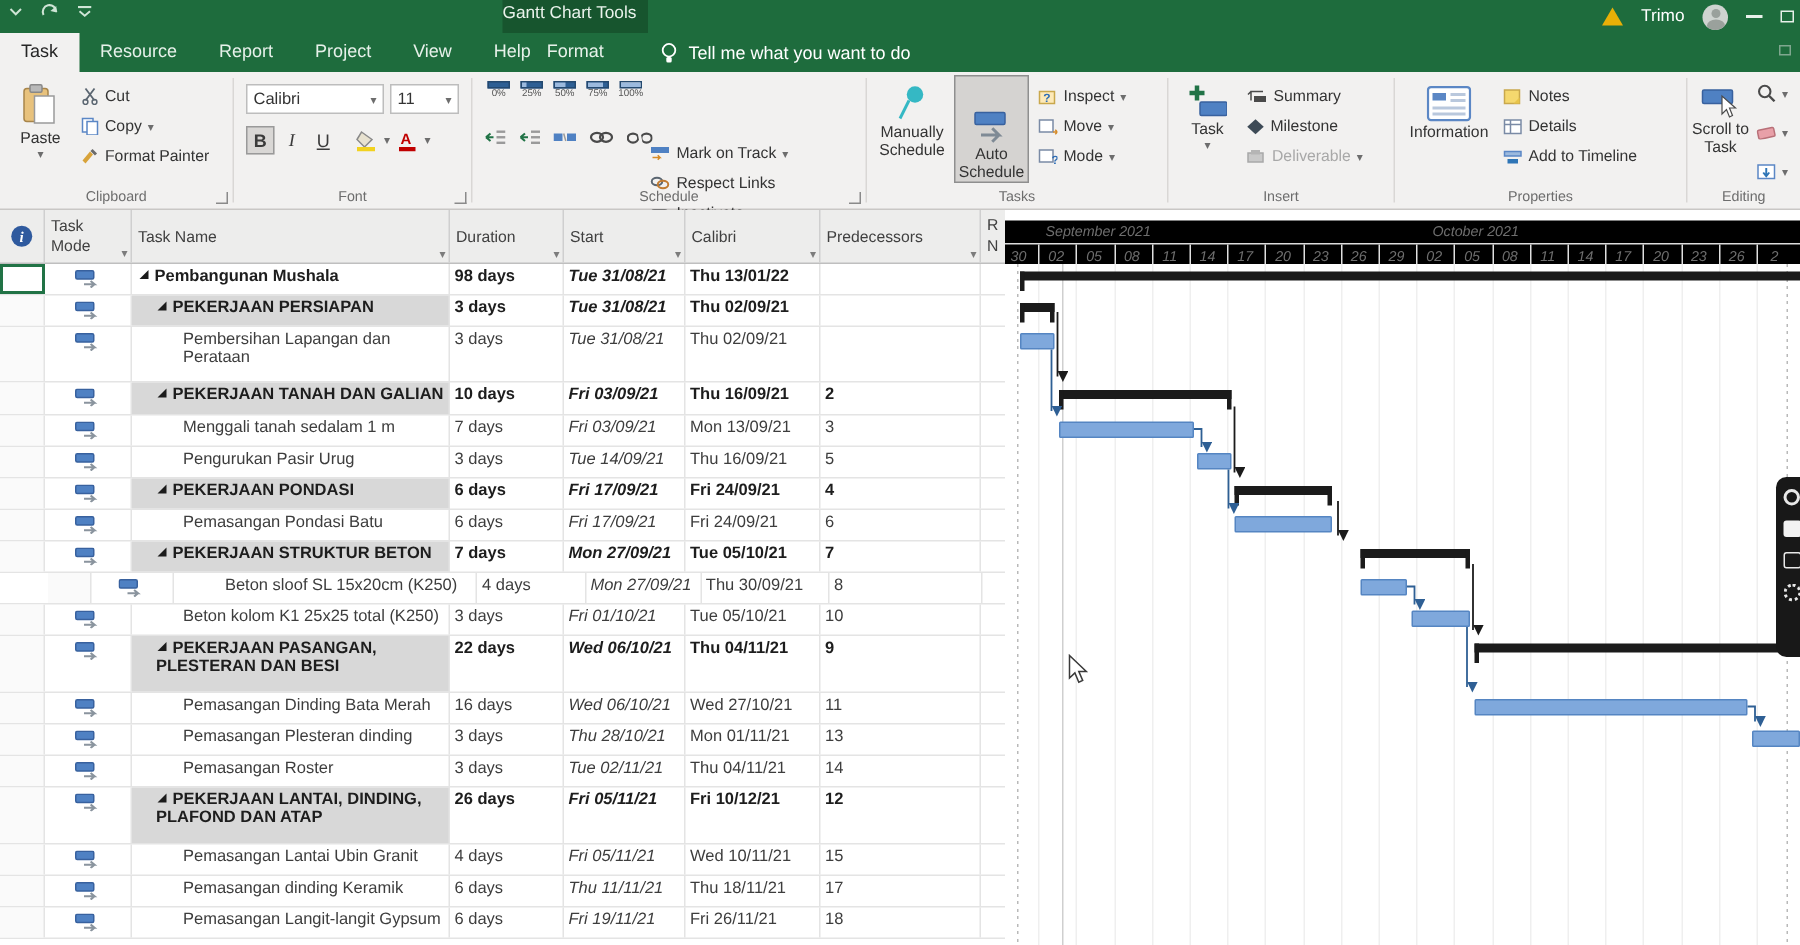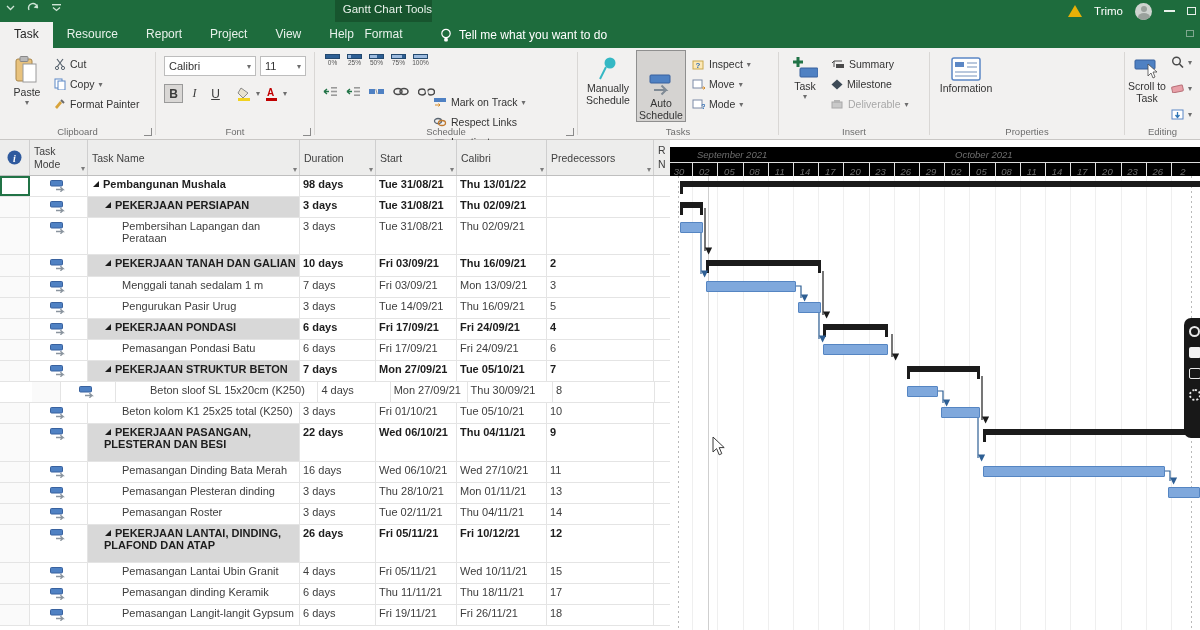--- a/index.html
+++ b/index.html
@@ -4,21 +4,21 @@
 <style>
   * { margin:0; padding:0; box-sizing:border-box; }
   html,body { width:1200px; height:630px; overflow:hidden; background:#fff;
     font-family:"Liberation Sans", sans-serif; }
   .abs { position:absolute; }
   
   #titlebar { position:absolute; left:0; top:0; width:1200px; height:22px; background:#1e6c3d; color:#fff; }
   #ctx-band { position:absolute; left:335px; top:0; width:97px; height:48px; background:#17552e; }
   #qat { position:absolute; left:6px; top:2px; display:flex; gap:12px; align-items:center; color:#cfe5d6; }
   #app-title { position:absolute; left:430px; top:3px; width:420px; text-align:center; font-size:12px; color:#fff; }
-  #ctx-label { position:absolute; left:335px; top:3px; width:97px; text-align:right; font-size:11.5px; color:#eaf3ec; z-index:2; }
+  #ctx-label { position:absolute; left:335px; top:3px; width:97px; text-align:left; font-size:11.5px; color:#eaf3ec; z-index:2; }
   #tb-right { position:absolute; right:4px; top:0; height:22px; display:flex; align-items:center; gap:12px; }
   #tb-user { font-size:11.5px; color:#fff; }
   .warn-tri { width:0; height:0; border-left:7px solid transparent; border-right:7px solid transparent; border-bottom:12px solid #e8b007; position:relative; }
   .avatar { width:17px; height:17px; border-radius:50%; background:#cfd4d0; position:relative; overflow:hidden; }
   .avatar:before { content:""; position:absolute; left:5.5px; top:3px; width:6px; height:6px; border-radius:50%; background:#9aa19c; }
   .avatar:after { content:""; position:absolute; left:2.5px; top:10px; width:12px; height:8px; border-radius:50%; background:#9aa19c; }
   .win-min { width:11px; height:1.5px; background:#e8f0ea; }
   .win-restore { width:9px; height:8px; border:1.2px solid #e8f0ea; }
   
   #tabstrip { position:absolute; left:0; top:22px; width:1200px; height:26px; background:#1e6c3d; display:flex; align-items:flex-end; }
@@ -53,21 +53,21 @@
   .trow { display:flex; border-bottom:1px solid #e4e4e4; }
   .c { border-right:1px solid #e4e4e4; font-size:11px; color:#3d3d3d; padding:2px 3px; overflow:hidden; white-space:nowrap; }
   .trow.tall .c { white-space:normal; }
   .trow.bold .c { font-weight:bold; color:#1d1d1d; }
   .c.rowhead { width:30px; background:#fafafa; }
   .c.rowhead.sel { border:2px solid #217346; background:#fff; }
   .c.mode { width:58px; display:flex; align-items:flex-start; justify-content:center; padding-top:4px; }
   .c.name { width:212px; }
   .c.name.sumbg { background:#d8d8d8; }
   .c.dur { width:76px; }
-  .c.start { width:81px; }
+  .c.start { width:81px;font-style:italic; }
   .c.fin { width:90px; }
   .c.pred { width:107px; }
   .c.rn { width:16px; border-right:none; }
   .tri { display:inline-block; margin-right:3px; }
   
   #timescale { position:absolute; left:670px; top:147px; width:530px; height:36px; background:#000000; border-bottom:1px solid #bfbfbf; overflow:hidden; font-size:9.5px; color:#6e6e6e;font-style:italic; }
   #ts-months { position:absolute; left:0; top:0; width:530px; height:16px; border-bottom:1px solid #dcdcdc; }
   #ts-ticks { position:absolute; left:0; top:16px; width:530px; height:20px; }
   .month { position:absolute; top:2px; white-space:nowrap; }
   .tick { position:absolute; top:3px; width:18px; text-align:center; }
@@ -407,20 +407,43 @@
     <div class="bigbtn abs" style="left:4px;top:2px;width:64px;">
       <svg width="30" height="26">
           <rect x="1" y="2" width="28" height="22" rx="2" fill="#fff" stroke="#5b87c5" stroke-width="1.5"></rect>
           <rect x="4" y="6" width="9" height="5" fill="#5b87c5"></rect>
           <rect x="16" y="6" width="10" height="2" fill="#b9c8dd"></rect>
           <rect x="16" y="10" width="10" height="2" fill="#b9c8dd"></rect>
           <rect x="4" y="15" width="22" height="2" fill="#b9c8dd"></rect>
           <rect x="4" y="19" width="22" height="2" fill="#b9c8dd"></rect>
         </svg>
       <span>Information</span>
+    </div>
+    <div class="abs" style="left:72px;top:6px;">
+      <div class="smallrow">
+          <svg width="13" height="11">
+            <rect x="1" y="1" width="10" height="9" fill="#f5d86e" stroke="#c9a84c"></rect>
+            <path d="M7 10 L11 6 L11 10 Z" fill="#e8c44a"></path>
+          </svg>
+          <span>Notes</span>
+        </div>
+      <div class="smallrow">
+          <svg width="13" height="11">
+            <rect x="1" y="1" width="11" height="9" fill="#fff" stroke="#7a8aa5"></rect>
+            <path d="M1 4 H12 M5 1 V10" stroke="#7a8aa5"></path>
+          </svg>
+          <span>Details</span>
+        </div>
+      <div class="smallrow">
+          <svg width="13" height="11">
+            <rect x="1" y="2" width="11" height="3" fill="#9cbade" stroke="#5b87c5"></rect>
+            <rect x="3" y="7" width="7" height="3" fill="#2e75b6"></rect>
+          </svg>
+          <span>Add to Timeline</span>
+        </div>
     </div>
     <div class="glabel">Properties</div>
   </div>
   <div class="gsep" style="left:1124px;"></div>
 
   <div class="rgroup" style="left:1125px;width:75px;">
     <div class="bigbtn abs" style="left:2px;top:2px;width:40px;">
       <svg width="26" height="24">
           <rect x="1" y="4" width="20" height="9" rx="1" fill="#4f81c3" stroke="#38619e"></rect>
           <path d="M14 8 L14 20 L17 17 L19 22 L21 21 L19 16 L23 16 Z" fill="#fff" stroke="#4a4a4a" stroke-width="0.8"></path>

